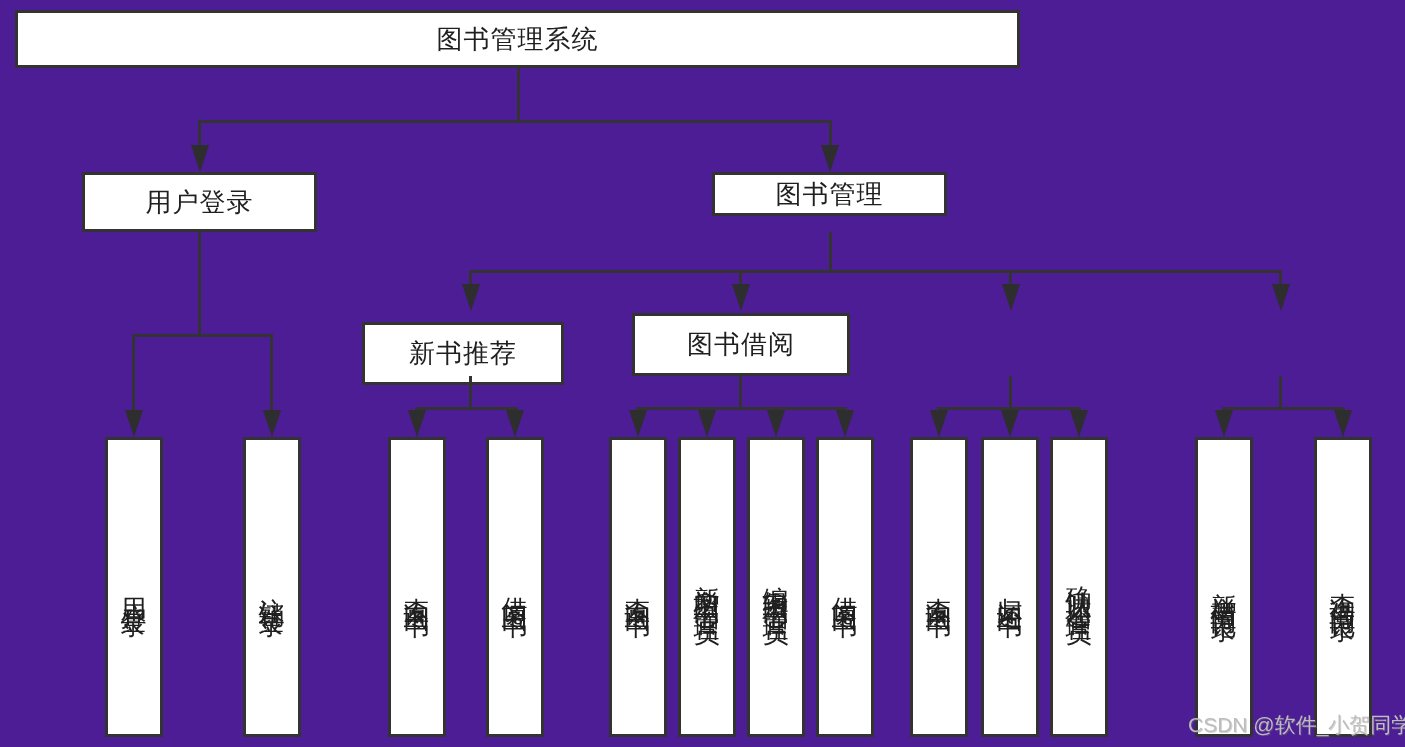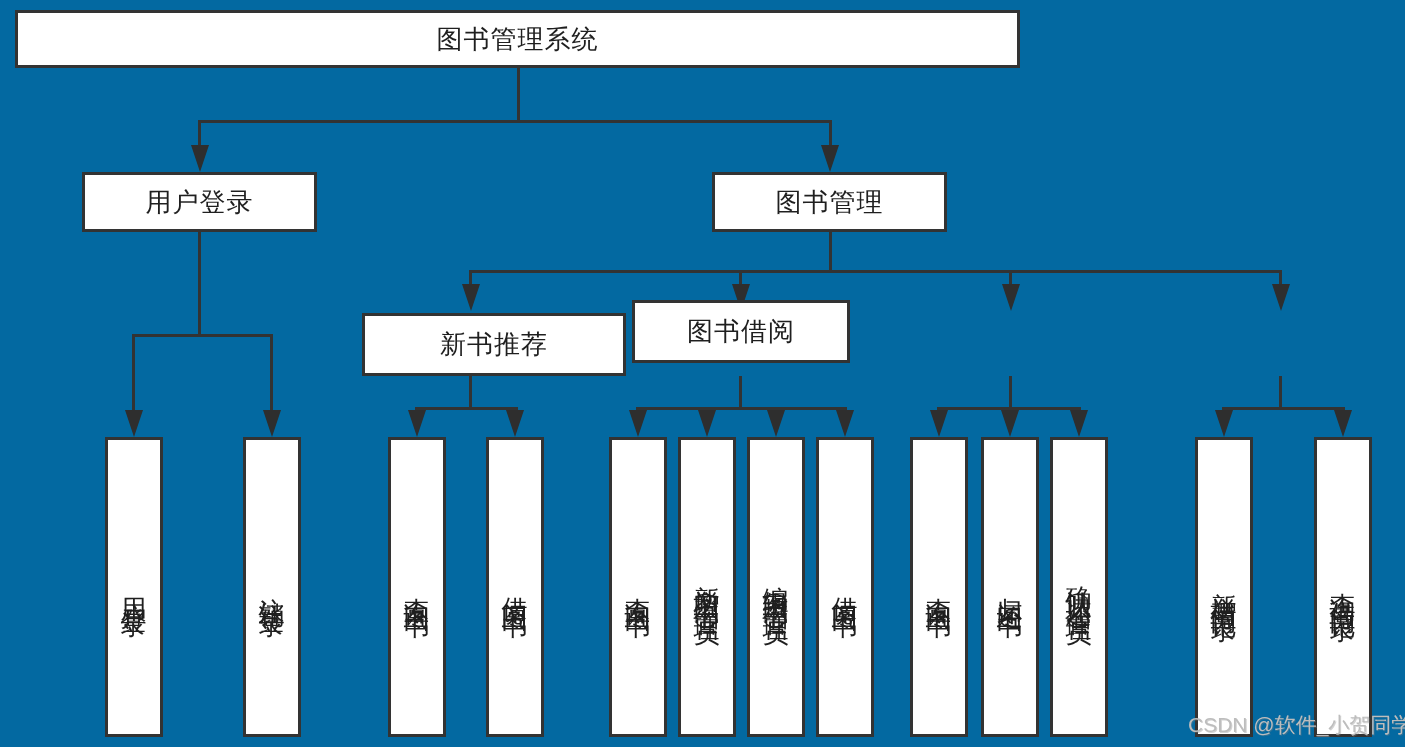--- a/index.html
+++ b/index.html
@@ -1,19 +1,19 @@
 <!DOCTYPE html>
 <html><head>
 <meta charset="utf-8">
 <style>
   html,body{margin:0;padding:0;background:#ffffff;}
   .stage{
     position:relative;
     width:1405px;height:747px;
-    background:#0369a1;
+    background:#4c1d95;
     font-family:"Liberation Sans","DejaVu Sans",sans-serif;
     overflow:hidden;
   }
   .box{
     position:absolute;
     box-sizing:border-box;
     border:3px solid #333333;
     background:#ffffff;
     display:flex;
     align-items:center;
@@ -55,42 +55,42 @@
   <div class="box" style="left:15px;top:10px;width:1005px;height:58px;">图书管理系统</div>
 
   <div class="vl" style="left:517px;top:68px;height:52px;"></div>
   <div class="hl" style="left:198px;top:120px;width:634px;"></div>
   <div class="vl" style="left:198px;top:120px;height:26px;"></div>
   <div class="arw" style="left:191px;top:145px;"></div>
   <div class="vl" style="left:829px;top:120px;height:26px;"></div>
   <div class="arw" style="left:821px;top:145px;"></div>
 
   <div class="box" style="left:82px;top:172px;width:235px;height:60px;">用户登录</div>
-  <div class="box" style="left:712px;top:172px;width:235px;height:60px;">图书管理</div>
+  <div class="box" style="left:712px;top:172px;width:235px;height:44px;">图书管理</div>
 
   <div class="vl" style="left:198px;top:232px;height:102px;"></div>
   <div class="hl" style="left:132px;top:334px;width:141px;"></div>
   <div class="vl" style="left:132px;top:334px;height:76px;"></div>
   <div class="arw" style="left:125px;top:410px;"></div>
   <div class="vl" style="left:270px;top:334px;height:76px;"></div>
   <div class="arw" style="left:263px;top:410px;"></div>
 
   <div class="vl" style="left:829px;top:232px;height:38px;"></div>
   <div class="hl" style="left:469px;top:270px;width:813px;"></div>
   <div class="vl" style="left:469px;top:270px;height:16px;"></div>
   <div class="arw" style="left:462px;top:284px;"></div>
   <div class="vl" style="left:739px;top:270px;height:16px;"></div>
   <div class="arw" style="left:732px;top:284px;"></div>
   <div class="vl" style="left:1009px;top:270px;height:16px;"></div>
   <div class="arw" style="left:1002px;top:284px;"></div>
   <div class="vl" style="left:1279px;top:270px;height:16px;"></div>
   <div class="arw" style="left:1272px;top:284px;"></div>
 
-  <div class="box" style="left:362px;top:313px;width:264px;height:63px;">新书推荐</div>
-  <div class="box" style="left:632px;top:300px;width:218px;height:63px;">图书借阅</div>
+  <div class="box" style="left:362px;top:322px;width:202px;height:63px;">新书推荐</div>
+  <div class="box" style="left:632px;top:313px;width:218px;height:63px;">图书借阅</div>
 
   <div class="vl" style="left:469px;top:376px;height:31px;"></div>
   <div class="hl" style="left:415px;top:407px;width:103px;"></div>
   <div class="arw" style="left:408px;top:410px;"></div>
   <div class="arw" style="left:506px;top:410px;"></div>
 
   <div class="vl" style="left:739px;top:376px;height:31px;"></div>
   <div class="hl" style="left:636px;top:407px;width:211px;"></div>
   <div class="arw" style="left:629px;top:410px;"></div>
   <div class="arw" style="left:698px;top:410px;"></div>

